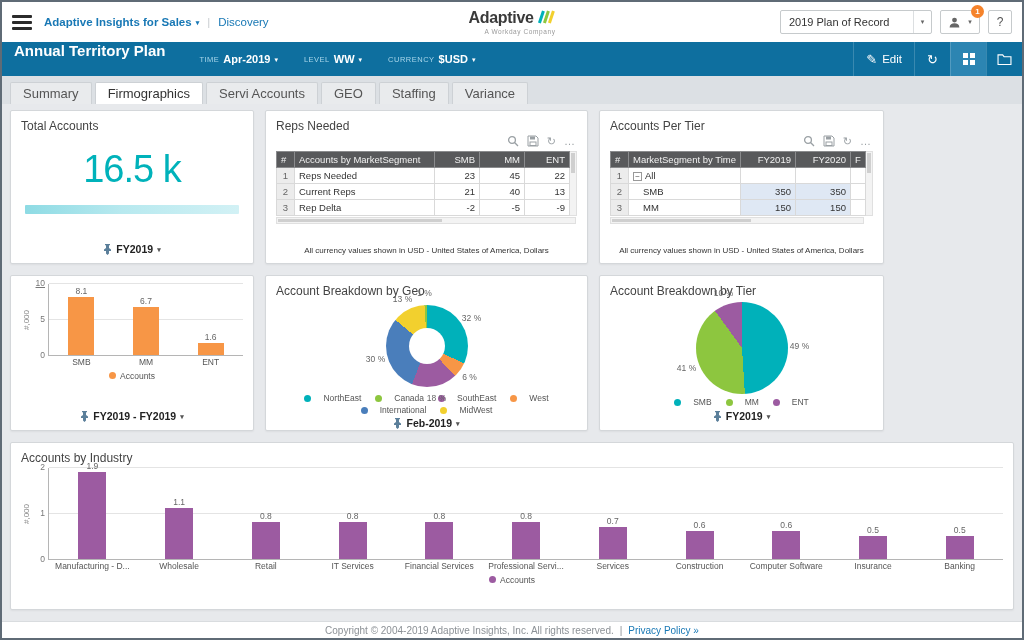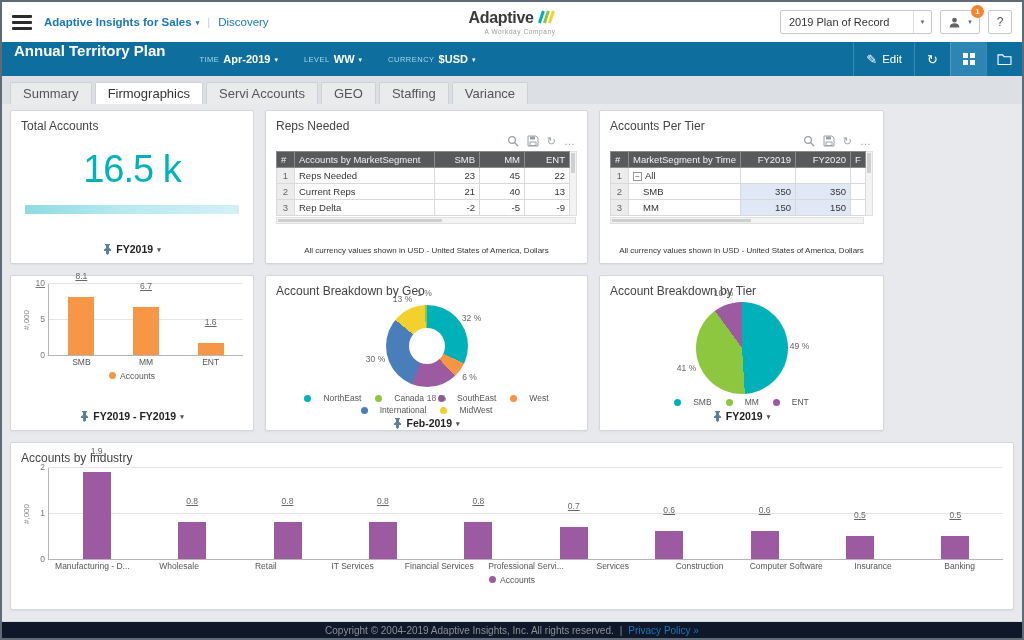--- a/index.html
+++ b/index.html
@@ -86,40 +86,40 @@
 
   
   .bar-chart { display:flex; flex-direction:column; }
   .bc-row { display:flex; }
   .bc-ylab { width:11px; display:flex; align-items:center; justify-content:center; writing-mode:vertical-rl; transform:rotate(180deg); font-size:8px; color:#888; }
   .bc-yaxis { position:relative; width:16px; font-size:8.5px; color:#777; }
   .bc-tick { position:absolute; right:3px; }
   .bc-plot { position:relative; flex:1; display:flex; align-items:flex-end; border-left:1px solid #b5b5b5; border-bottom:1px solid #b5b5b5; }
   .bc-grid { position:absolute; left:0; right:0; border-top:1px solid #e4e4e4; }
   .bc-cell { flex:1; display:flex; flex-direction:column; align-items:center; justify-content:flex-end; position:relative; z-index:1; }
-  .bc-val { font-size:8.5px; color:#666; margin-bottom:16px;text-decoration:underline; }
+  .bc-val { font-size:8.5px; color:#666; margin-bottom:1px; }
   .bc-xrow { display:flex; }
   .bc-xspacer { width:28px; }
   .bc-xcells { flex:1; display:flex; }
   .bc-xlab { flex:1; text-align:center; font-size:8.5px; color:#555; padding:2px 4px 0; line-height:1.15; white-space:normal; }
   .bc-legend { display:flex; justify-content:center; align-items:center; gap:4px; font-size:8.5px; color:#555; margin-top:3px; }
   .bc-swatch { width:7px; height:7px; border-radius:50%; }
 
   
   .pie-chart { display:flex; flex-direction:column; flex:1; }
   .pie-wrap { position:relative; }
   .pie, .pie-hole { position:absolute; left:50%; top:50%; transform:translate(-50%,-50%); border-radius:50%; }
   .pie-hole { background:#fff; }
   .pie-label { position:absolute; font-size:8.5px; color:#666; transform:translate(-50%,-50%); white-space:nowrap; }
   .pie-legend { display:flex; flex-wrap:wrap; justify-content:center; column-gap:14px; row-gap:2px; font-size:8.5px; color:#555; margin:2px 0 2px; }
   .pl-item { display:flex; align-items:center; gap:12px; }
   .pl-dot { width:7px; height:7px; border-radius:50%; }
 
   
-  .page-foot { height:17px; background:#0f172a; border-top:1px solid #d9dcdf; display:flex; align-items:center; justify-content:center; gap:6px; font-size:10px; color:#8c9196; flex:0 0 auto; }
+  .page-foot { height:17px; background:#ffffff; border-top:1px solid #d9dcdf; display:flex; align-items:center; justify-content:center; gap:6px; font-size:10px; color:#8c9196; flex:0 0 auto; }
   .page-foot a { color:#1878b5; text-decoration:none; cursor:pointer; }
 </style>
 </head>
 <body>
 
 <div class="window">
 
   <header class="topbar">
     <div class="hamburger">
         <span></span>
@@ -491,20 +491,24 @@
                 <div class="bc-tick" style="bottom: -4px;">0</div>
                 <div class="bc-tick" style="bottom: 42px;">1</div>
                 <div class="bc-tick" style="bottom: 88px;">2</div>
               </div>
               <div class="bc-plot" style="height: 92px;">
                 <div class="bc-grid" style="bottom: 45px;"></div>
                 <div class="bc-grid" style="bottom: 91px;"></div>
                 <div class="bc-cell">
                   <div class="bc-val">1.9</div>
                   <div class="bc-bar" style="height: 87px; width: 28px; background: rgb(156, 91, 161);"></div>
+                </div>
+                <div class="bc-cell">
+                  <div class="bc-val">1.1</div>
+                  <div class="bc-bar" style="height: 51px; width: 28px; background: rgb(156, 91, 161);"></div>
                 </div>
                 <div class="bc-cell">
                   <div class="bc-val">0.8</div>
                   <div class="bc-bar" style="height: 37px; width: 28px; background: rgb(156, 91, 161);"></div>
                 </div>
                 <div class="bc-cell">
                   <div class="bc-val">0.8</div>
                   <div class="bc-bar" style="height: 37px; width: 28px; background: rgb(156, 91, 161);"></div>
                 </div>
                 <div class="bc-cell">

